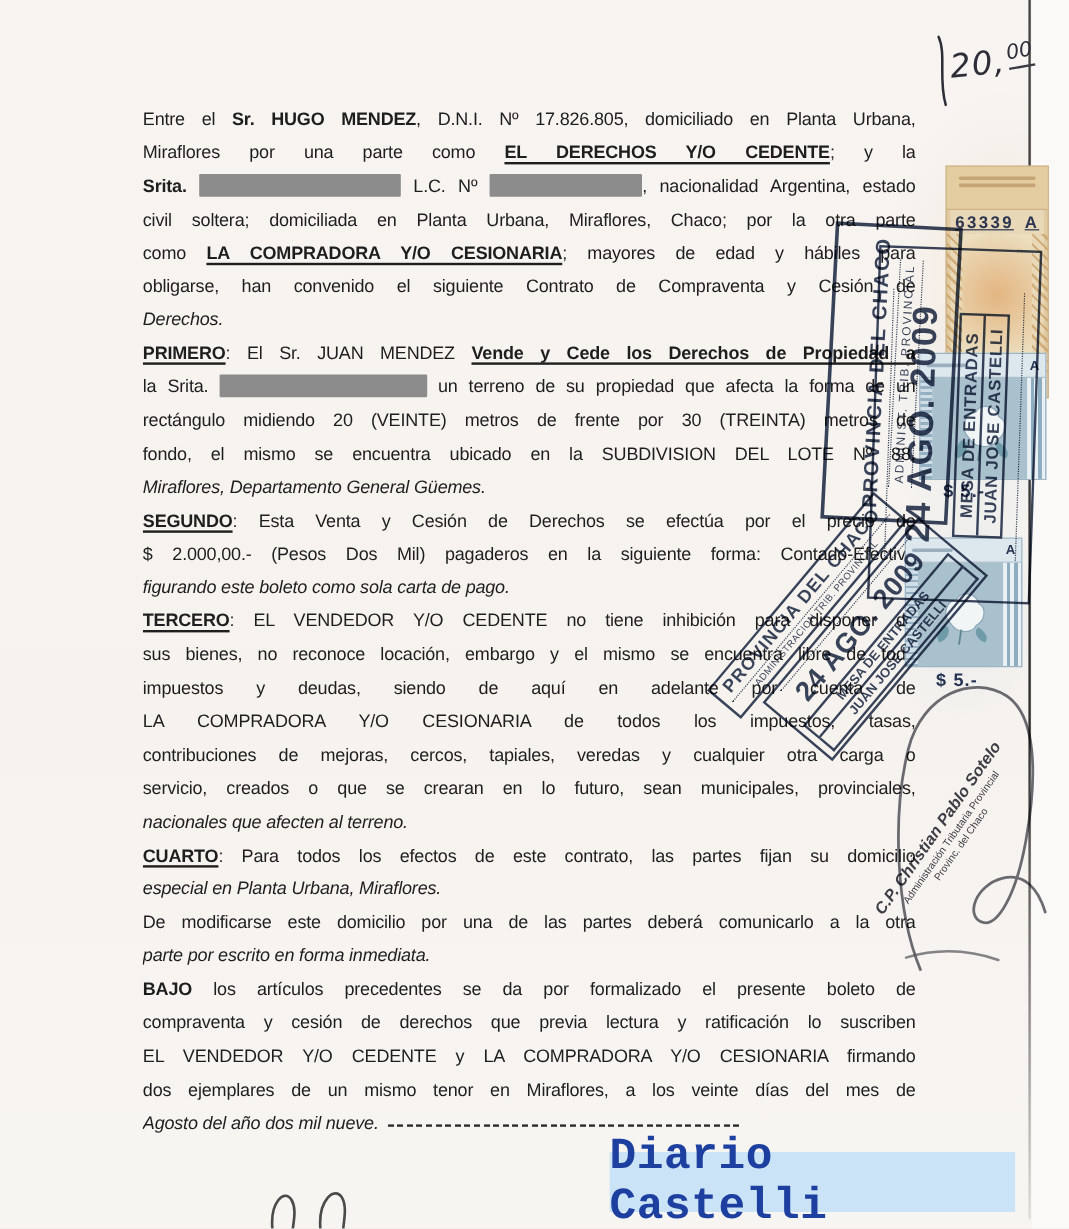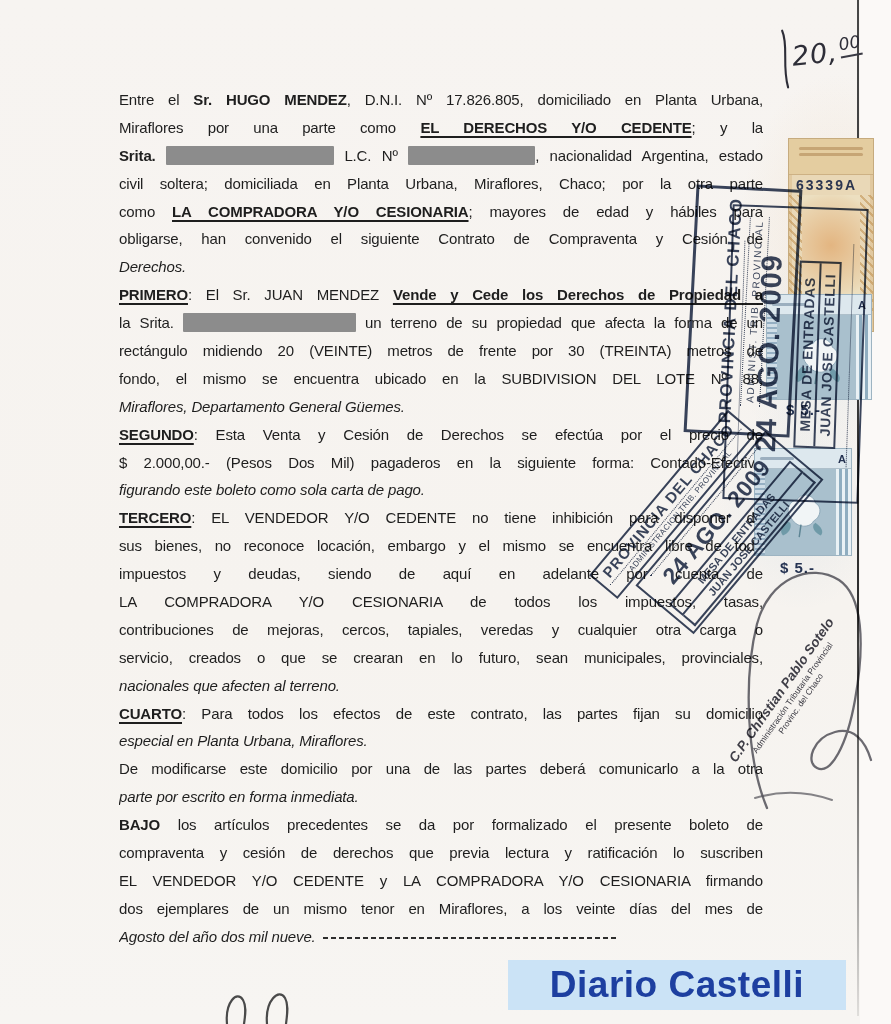--- a/index.html
+++ b/index.html
@@ -72,22 +72,22 @@
   .sigstamp .o2{font-size:8.5px;}
   .sigsvg{left:737px;top:560px;z-index:3;mix-blend-mode:multiply;}
   .botsig{left:215px;top:988px;z-index:2;}
 
   
   .fiscal{z-index:2;}
   .forange{left:788px;top:138px;width:84px;height:192px;background:#e9d8b7;border:1px solid #c6ab7e;
     box-shadow:inset 0 0 0 3px rgba(196,150,84,.22);}
   .forange .head{height:30px;background:#e4cda0;border-bottom:1px solid #cdb184;padding-top:5px;}
   .forange .head i{display:block;height:3px;margin:3px 10px 0;background:rgba(150,100,48,.38);border-radius:2px;}
-  .forange .serial{display:flex;padding:2px 7px 0;
-    color:#2b3550;font-weight:700;font-size:14px;letter-spacing:2px;}
+  .forange .serial{display:flex;justify-content:space-between;padding:2px 7px 0;
+    color:#2b3550;font-weight:700;font-size:14px;letter-spacing:2px;text-decoration:underline;}
   .forange .bodyz{position:absolute;left:0;right:0;top:56px;bottom:16px;display:flex;}
   .hatchO{width:13px;background:repeating-linear-gradient(45deg,rgba(188,138,70,.5) 0 2px,rgba(0,0,0,0) 2px 6px);}
   .forange .mid{flex:1;background:radial-gradient(circle at 50% 42%,rgba(216,130,52,.45),rgba(216,130,52,.08) 62%,transparent 70%),#ecdfc0;}
   .forange .foot{position:absolute;left:0;right:0;bottom:0;height:15px;
     background:repeating-linear-gradient(90deg,rgba(188,138,70,.45) 0 3px,rgba(0,0,0,0) 3px 7px);}
 
   .fblue{background:#cfdde6;border:1px solid #9db4c2;}
   .fblue.b1{left:766px;top:294px;width:104px;height:104px;}
   .fblue.b2{left:754px;top:448px;width:96px;height:106px;}
   .fblue .strip{height:19px;background:#dde8ee;border-bottom:1px solid #aebfca;display:flex;
@@ -98,21 +98,21 @@
   .hatchB{width:10px;background:repeating-linear-gradient(0deg,rgba(92,130,160,.5) 0 2px,rgba(0,0,0,0) 2px 5px);}
   .fblue .panel{flex:1;background:#a9c0cd;display:flex;align-items:center;justify-content:center;}
   .fblue .stripes{width:15px;background:repeating-linear-gradient(90deg,#e9f1f5 0 3px,#8fadc0 3px 6px);}
   .fval{z-index:3;color:#253352;font-weight:700;font-size:15px;letter-spacing:1px;}
   .fval.v1{left:786px;top:401px;}
   .fval.v2{left:780px;top:559px;}
 
   
   .footer{left:508px;top:960px;width:338px;height:50px;background:#cbe3f6;z-index:3;
     display:flex;align-items:center;justify-content:center;
-    color:#1d3fa0;font-weight:700;font-size:37px;letter-spacing:.5px;}
+    color:#1d3fa0;font-weight:700;font-size:37px;letter-spacing:.5px;font-family:Liberation Mono, monospace;}
 </style>
 </head>
 <body>
 
 <div class="page">
 
   <div class="abs rightmargin"></div>
   <div class="abs scanline"></div>
 
 

